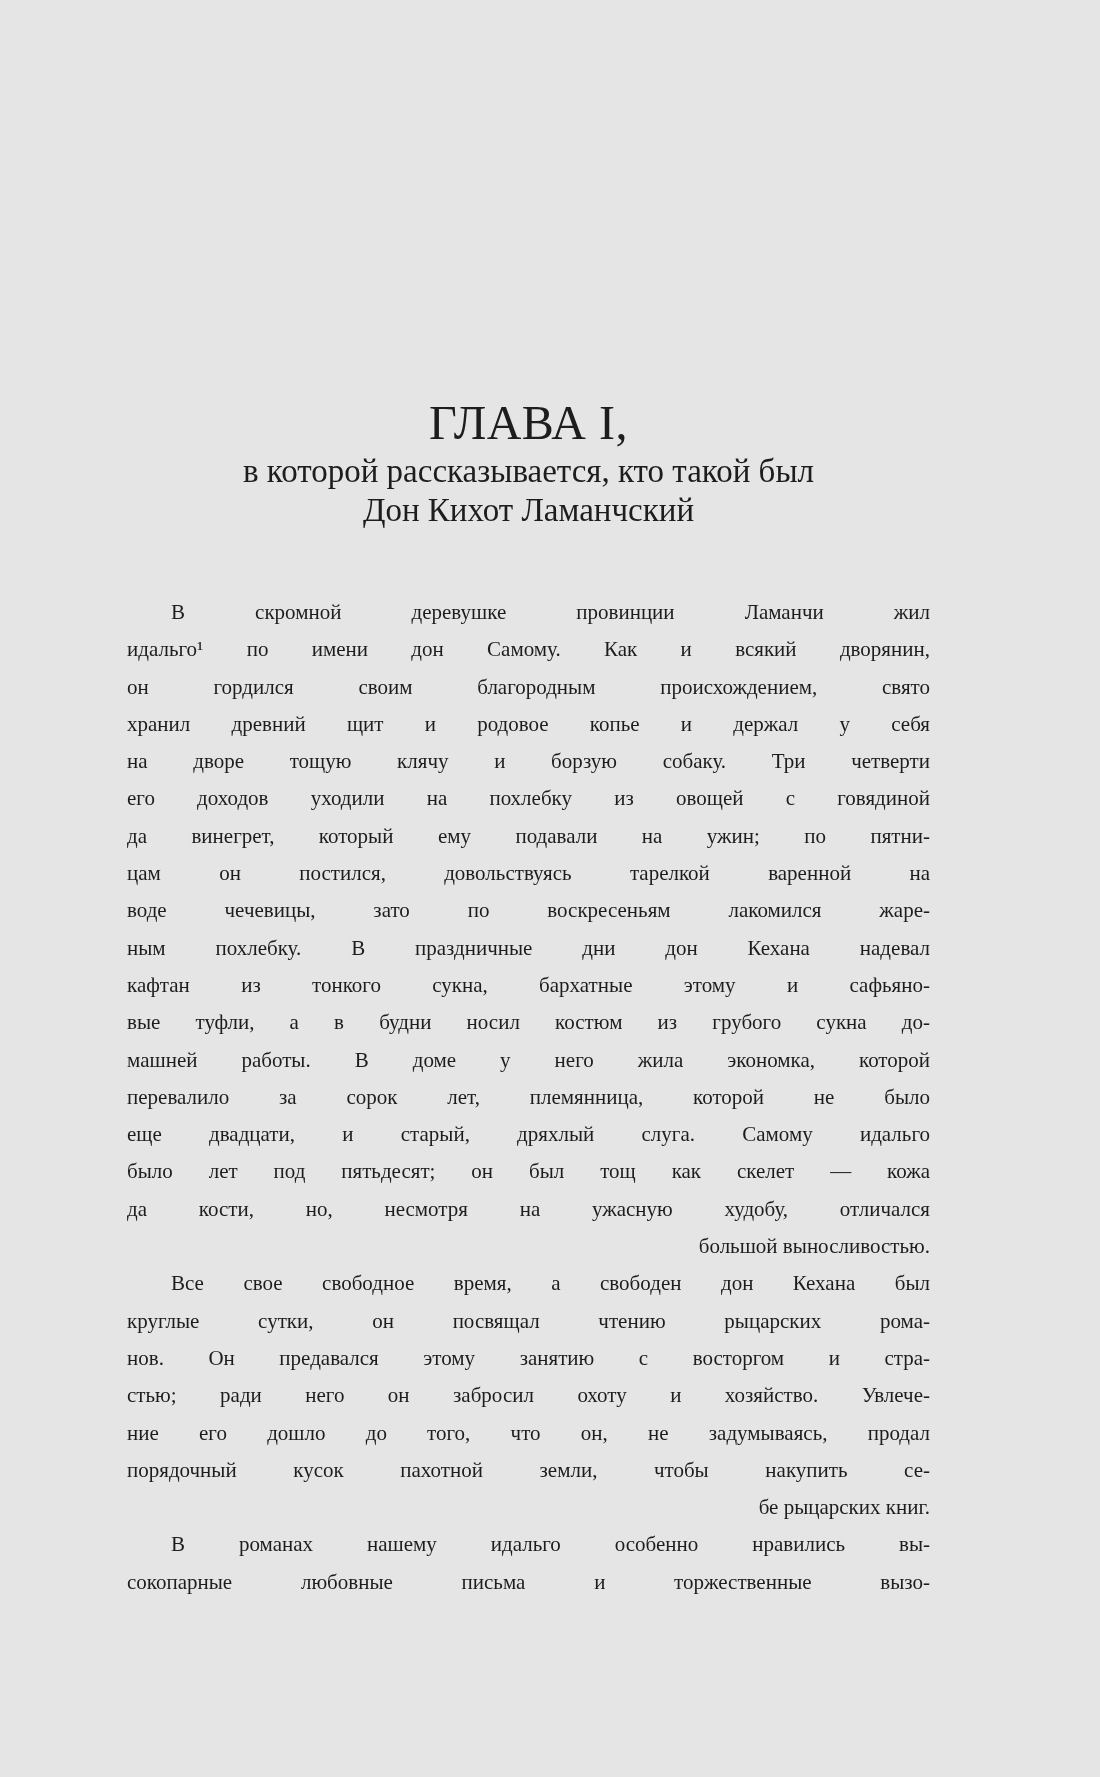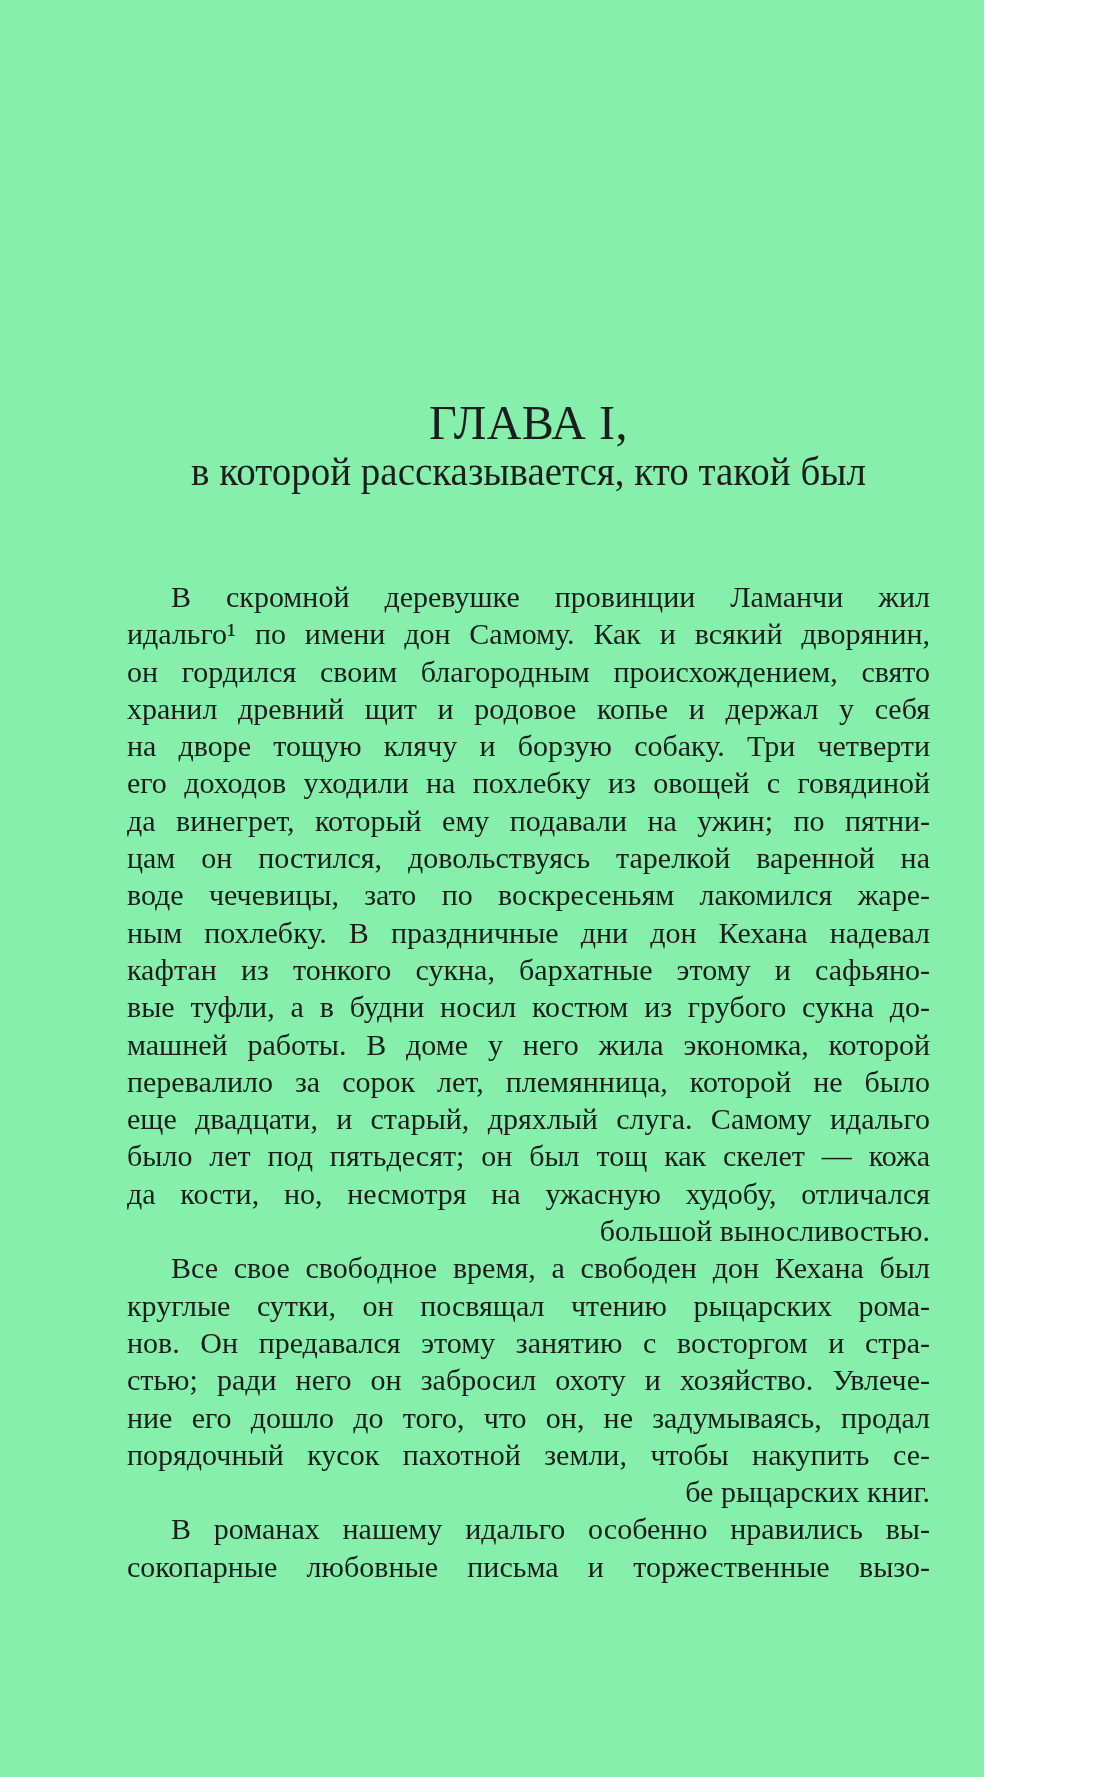--- a/index.html
+++ b/index.html
@@ -2,23 +2,23 @@
 <html lang="ru"><head>
 <meta charset="utf-8">
 <style>
   html, body {
     margin: 0;
     padding: 0;
     background: #ffffff;
   }
   .page {
     position: relative;
-    width: 984px;
+    width: 1100px;
     height: 1777px;
-    background: #86efac;
+    background: #e5e5e5;
     font-family: "Liberation Serif", serif;
     color: #1d1d1d;
     overflow: hidden;
   }
   .chapter-title {
     position: absolute;
     top: 399px;
     left: 127px;
     width: 803px;
     margin: 0;
@@ -27,29 +27,29 @@
     line-height: 48px;
     font-weight: normal;
     letter-spacing: 0.5px;
   }
   .chapter-subtitle {
     position: absolute;
     top: 452px;
     left: 127px;
     width: 803px;
     text-align: center;
-    font-size: 39px;
+    font-size: 33px;
     line-height: 39px;
   }
   .body-text {
     position: absolute;
-    top: 578px;
+    top: 594px;
     left: 127px;
     width: 803px;
-    font-size: 30px;
+    font-size: 21px;
   }
   .line {
     height: 37.3px;
     line-height: 37.3px;
     text-align: justify;
     overflow: hidden;
     white-space: normal;
   }
   
   .line::after {
@@ -64,20 +64,21 @@
 </style>
 </head>
 <body>
 
 <div class="page">
 
   <h1 class="chapter-title">ГЛАВА I,</h1>
 
   <div class="chapter-subtitle">
     <div>в которой рассказывается, кто такой был</div>
+    <div>Дон Кихот Ламанчский</div>
   </div>
 
   <div class="body-text">
 
     <div class="line indent">В скромной деревушке провинции Ламанчи жил</div>
     <div class="line">идальго¹ по имени дон Самому. Как и всякий дворянин,</div>
     <div class="line">он гордился своим благородным происхождением, свято</div>
     <div class="line">хранил древний щит и родовое копье и держал у себя</div>
     <div class="line">на дворе тощую клячу и борзую собаку. Три четверти</div>
     <div class="line">его доходов уходили на похлебку из овощей с говядиной</div>

